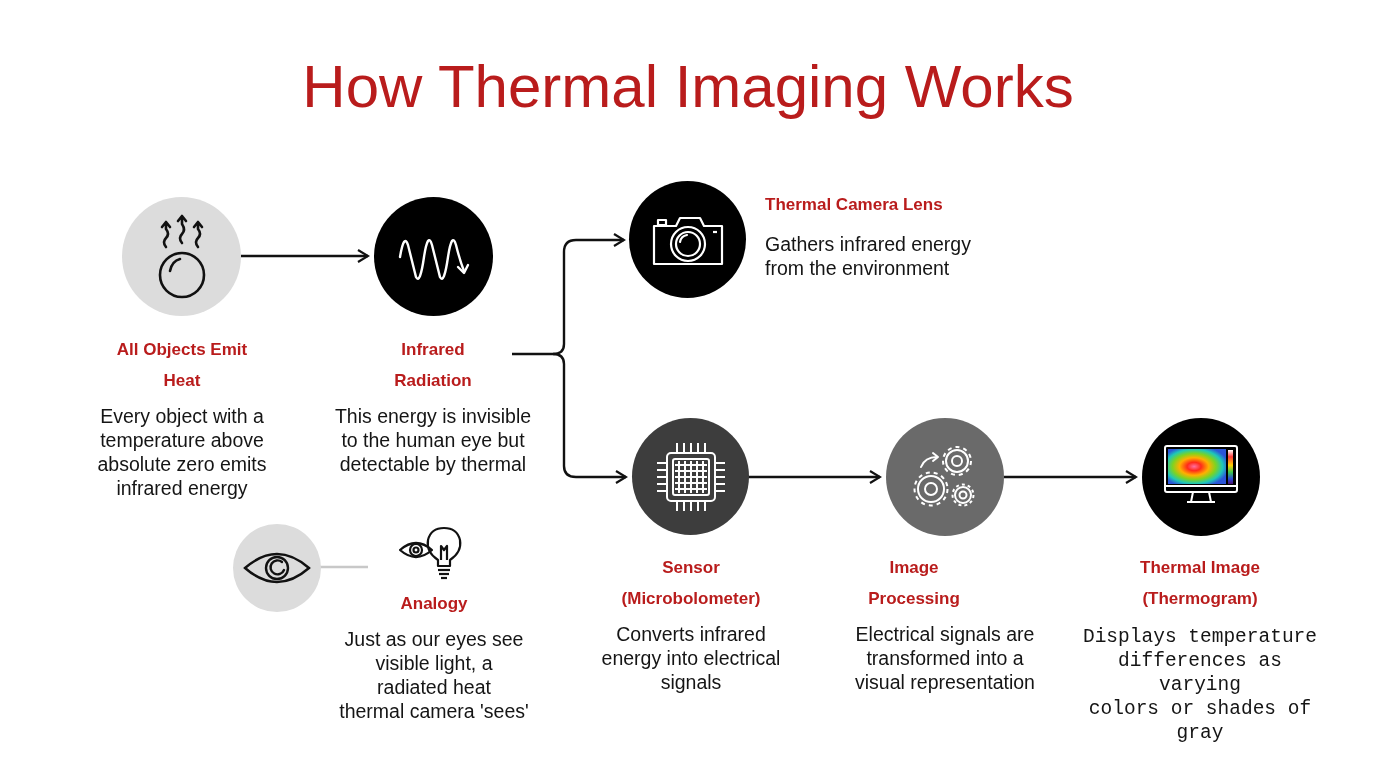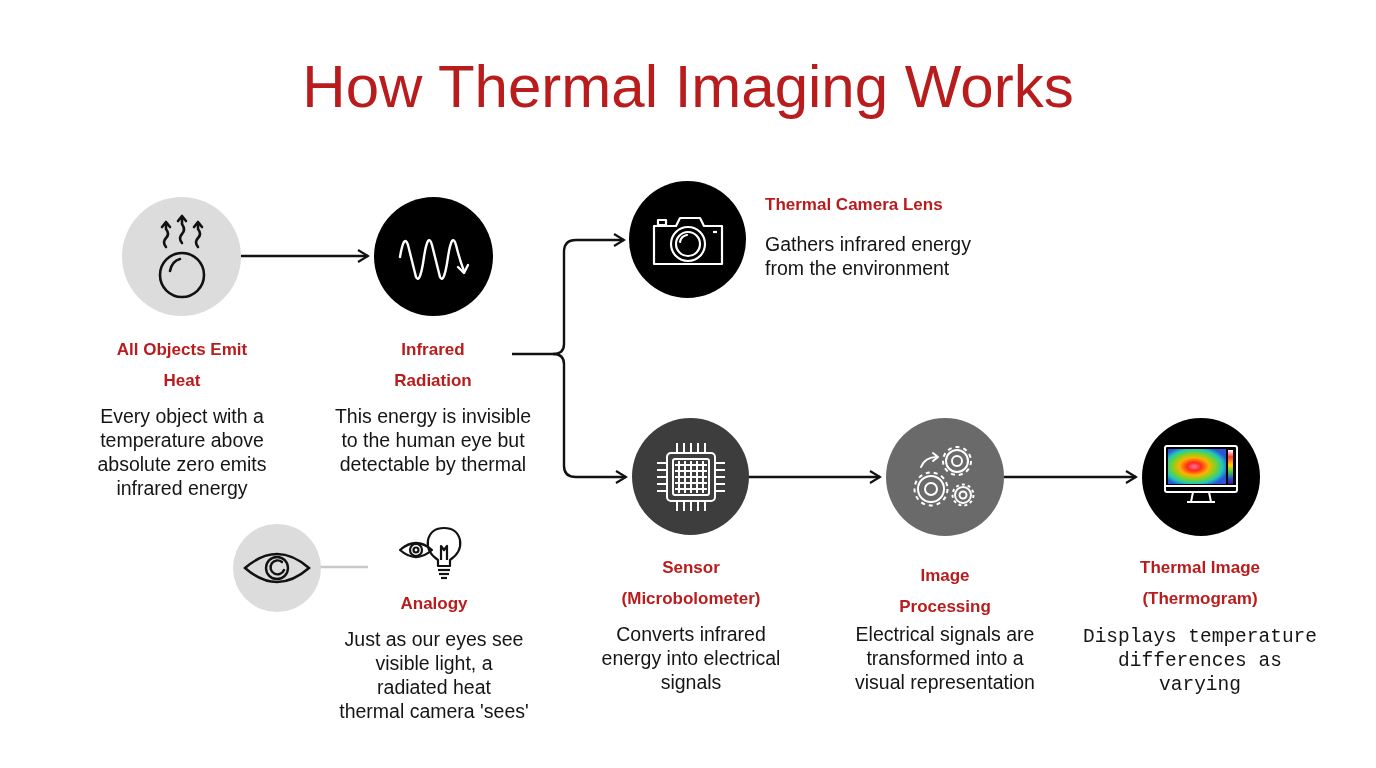--- a/index.html
+++ b/index.html
@@ -172,21 +172,21 @@
       <circle cx="58" cy="58" r="8"></circle>
         <circle cx="58" cy="58" r="3.5"></circle>
       <g stroke-dasharray="3 3">
           <circle cx="58" cy="58" r="10.5"></circle>
         </g>
       <path d="M16,30 Q20,20 32,20" stroke-linecap="round"></path>
       <path d="M28,16 L33,20 L28,24" stroke-linecap="round"></path>
     </g>
   </svg>
 </div>
-<div class="label" style="left:830px;top:552px;width:230px;margin-top:8px;">
+<div class="label" style="left:799px;top:552px;width:230px;">
   <div>Image</div>
   <div>Processing</div>
 </div>
 <div class="desc" style="left:820px;top:622px;width:250px;">
   <div>Electrical signals are</div>
   <div>transformed into a</div>
   <div>visual representation</div>
 </div>
 
 <div class="node black" style="left:1142px;top:418px;width:118px;height:118px;">
@@ -216,20 +216,21 @@
     <path d="M32,50 L30,60 M48,50 L50,60 M26,60 L54,60" stroke="#fff" stroke-width="2" fill="none"></path>
   </svg>
 </div>
 <div class="label" style="left:1080px;top:552px;width:240px;">
   <div>Thermal Image</div>
   <div>(Thermogram)</div>
 </div>
 <div class="desc" style="left:1075px;top:625px;width:250px;font-family:Liberation Mono, monospace;">
   <div>Displays temperature</div>
   <div>differences as varying</div>
+  <div>colors or shades of gray</div>
 </div>
 
 <div class="node light" style="left:233px;top:524px;width:88px;height:88px;">
   <svg width="70" height="40" viewBox="0 0 70 40">
     <g fill="none" stroke="#111" stroke-width="2.4">
       <path d="M3,20 Q35,-8 67,20 Q35,48 3,20 Z"></path>
       <circle cx="35" cy="20" r="11"></circle>
       <path d="M40,14 A7,7 0 1 0 42,22" stroke-linecap="round"></path>
     </g>
   </svg>

